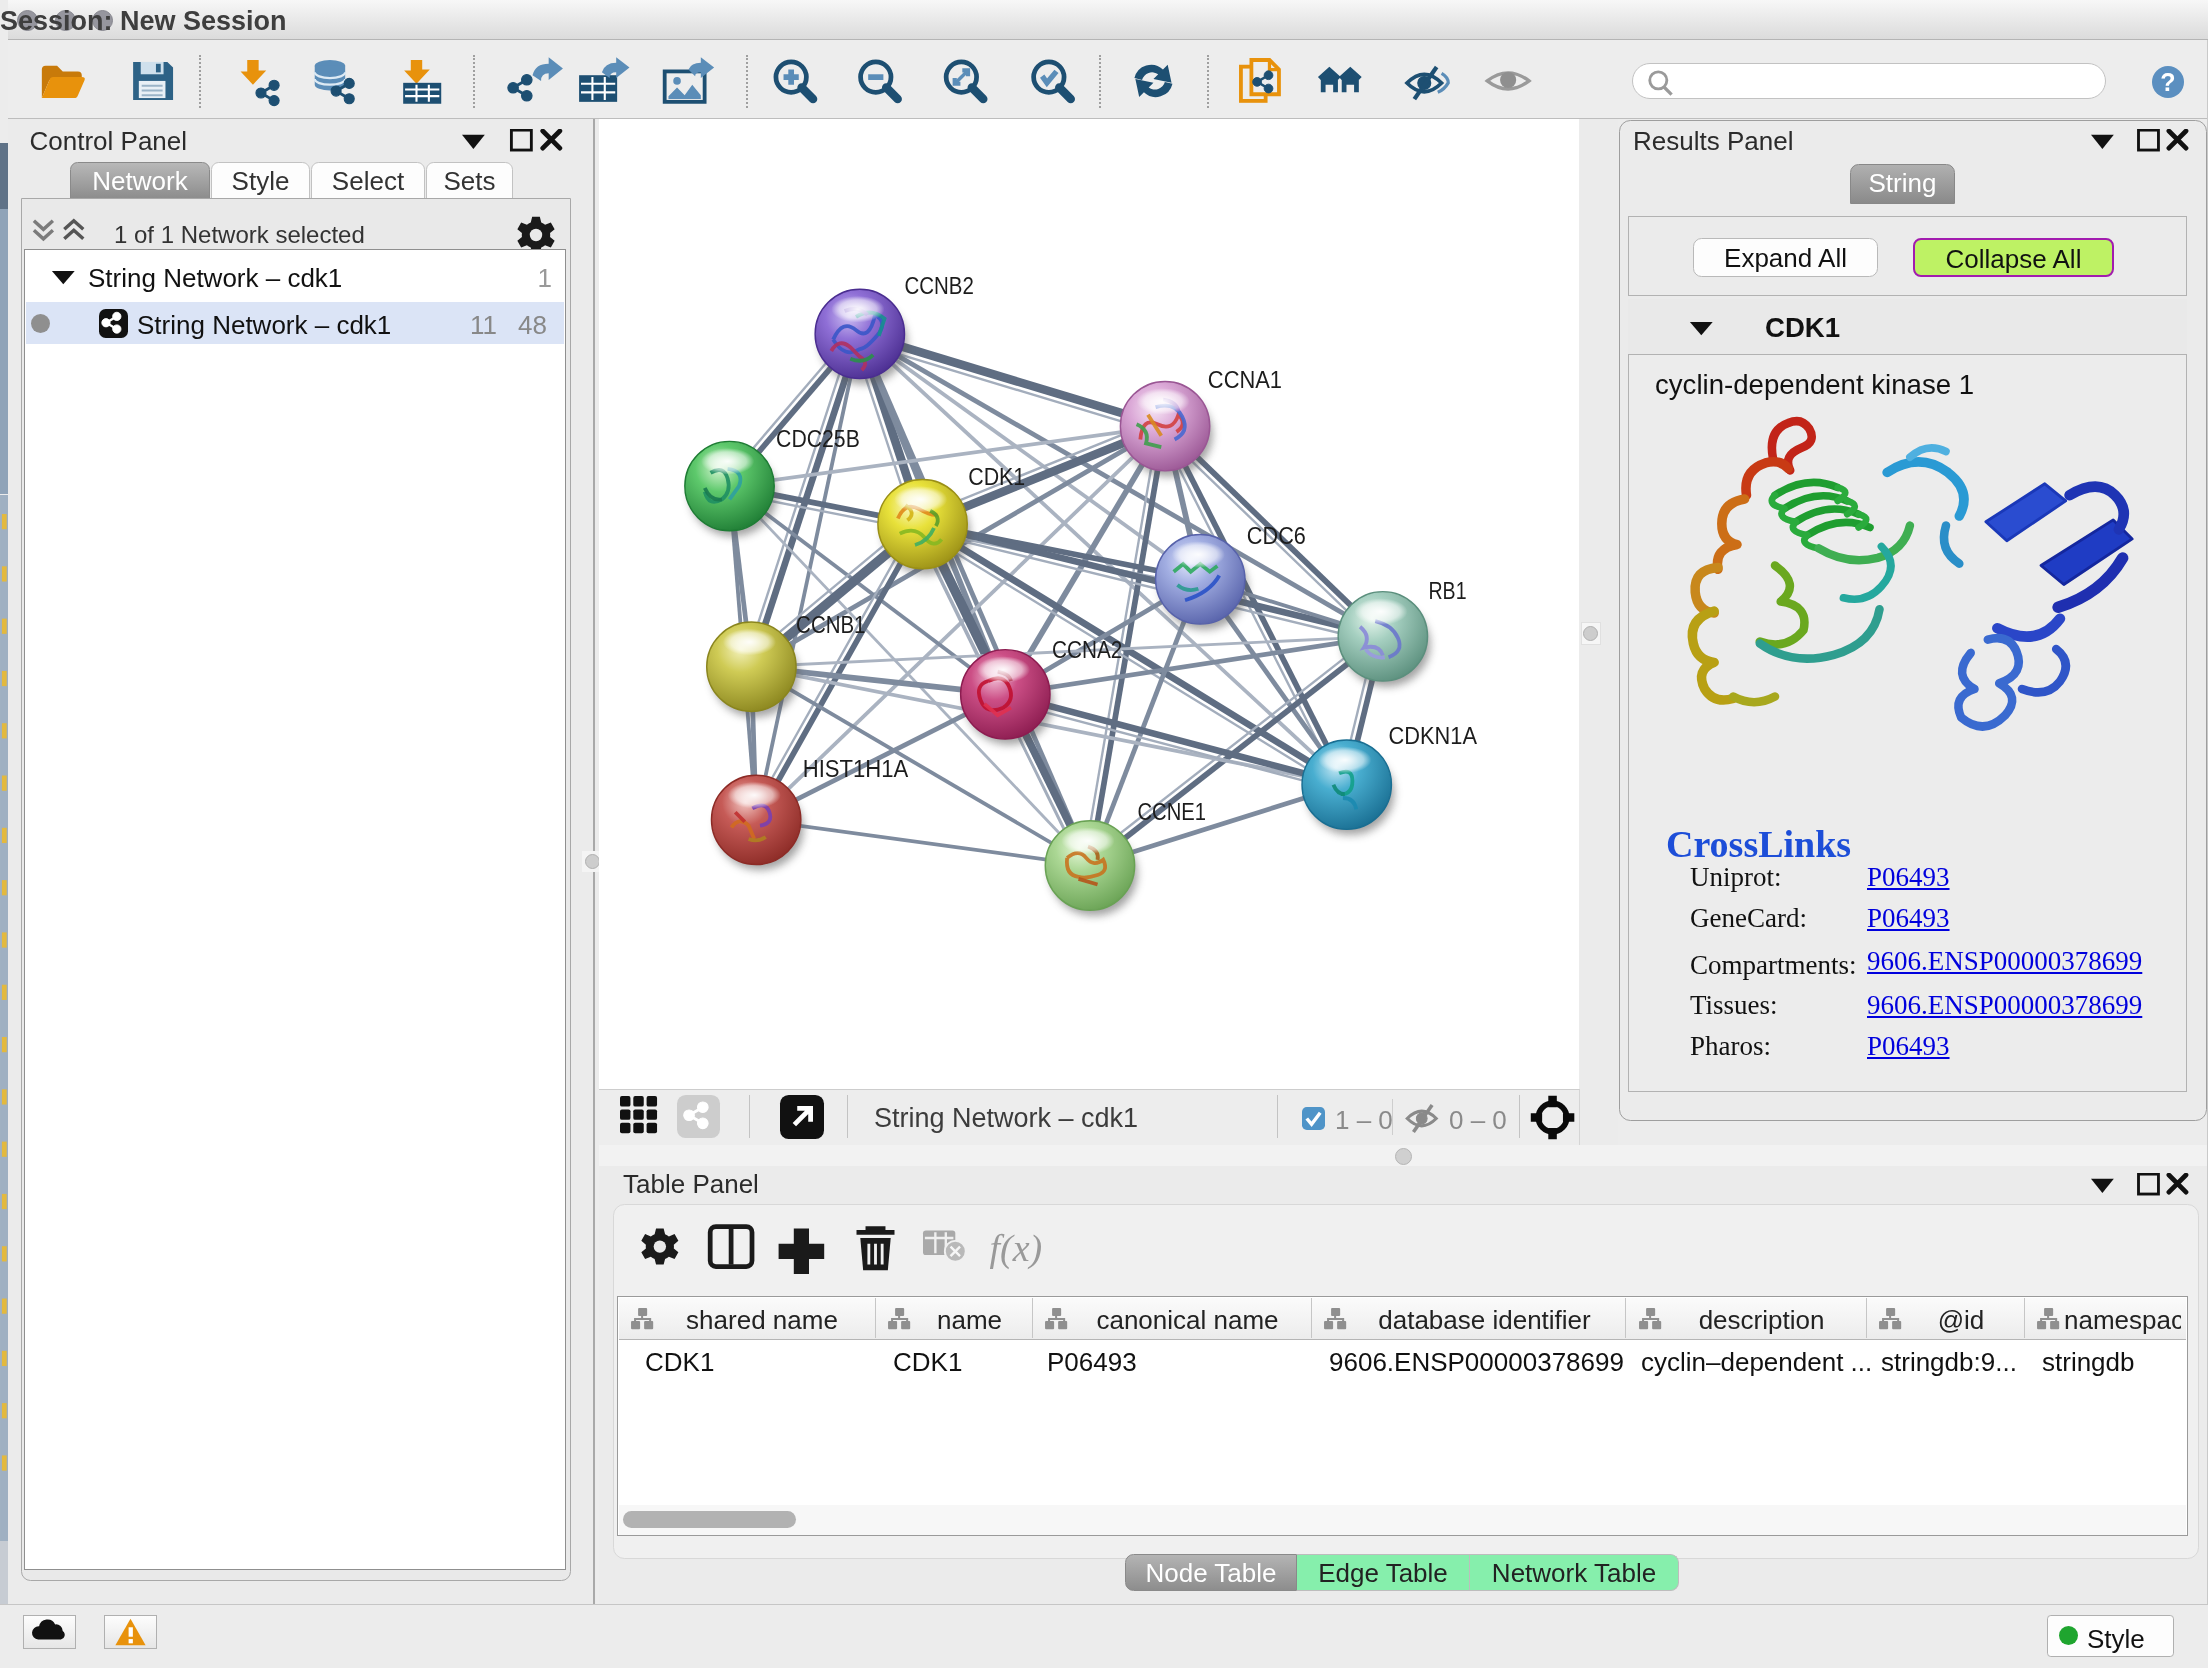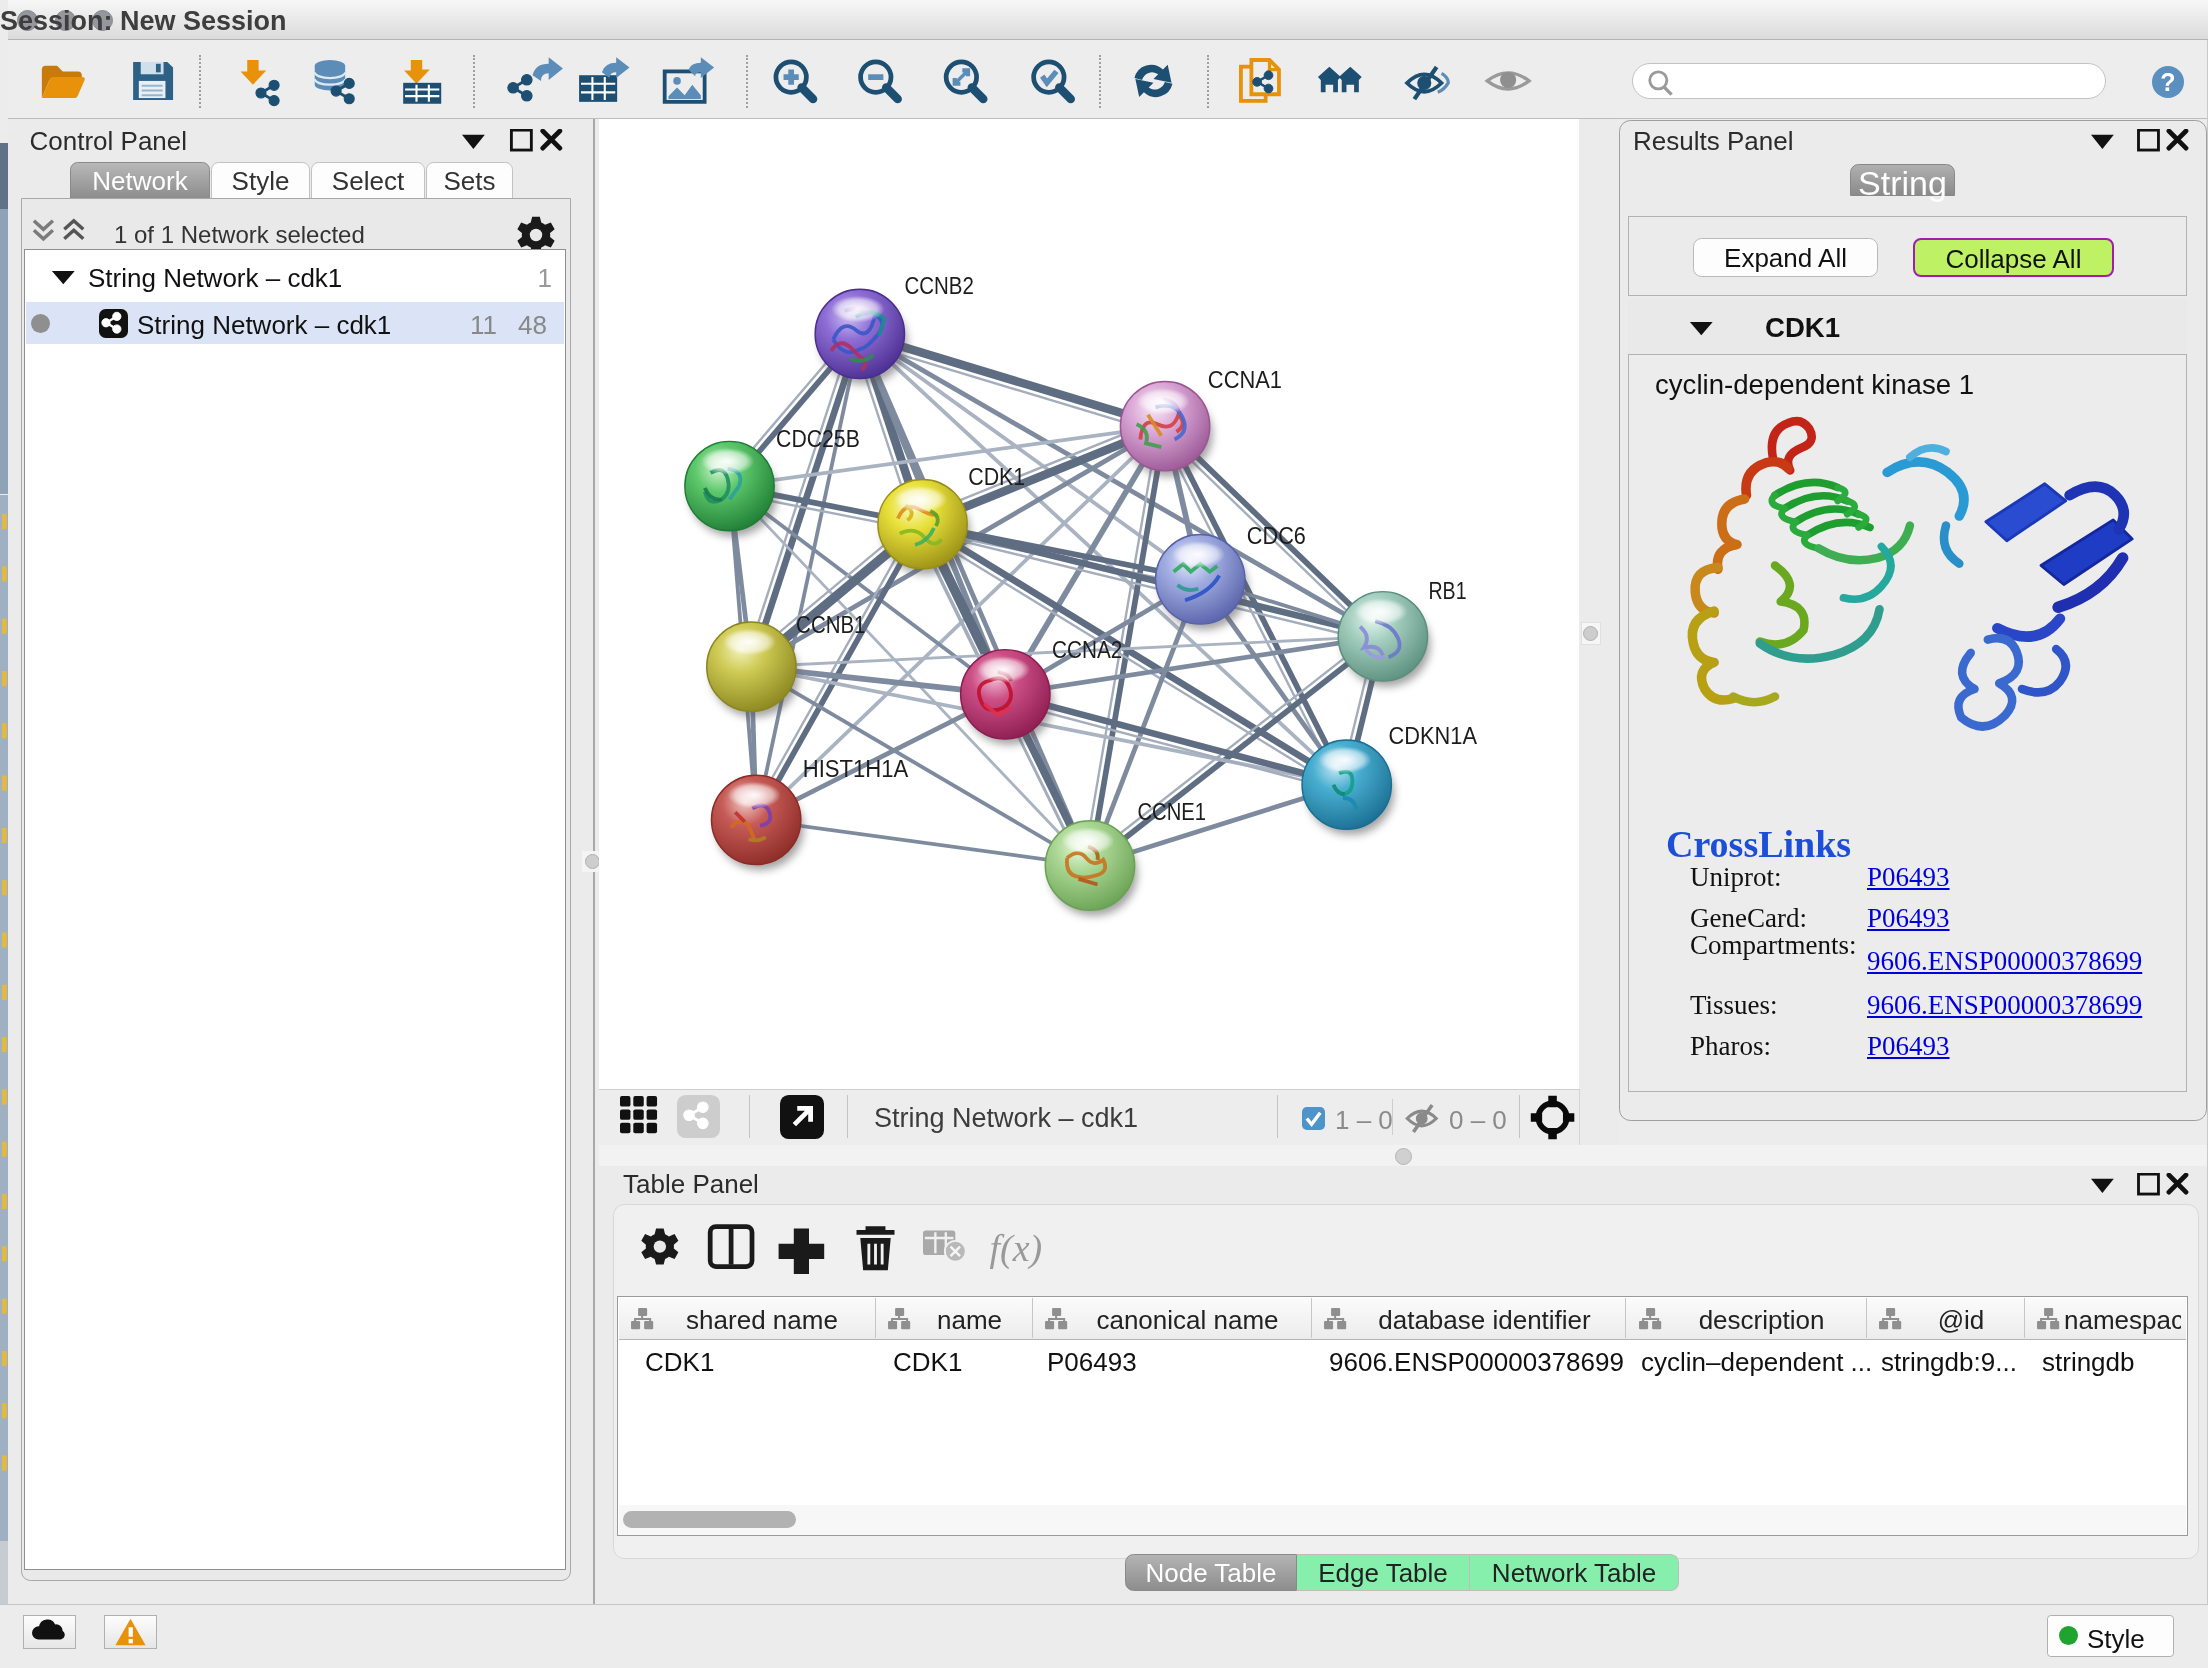--- a/index.html
+++ b/index.html
@@ -576,21 +576,21 @@
 <div class="abs" style="left:1580px;top:119px;width:38px;height:1026px;background:#ebebeb"></div>
 <div class="abs" style="left:1581px;top:622px;width:18px;height:21px;background:#f6f6f6;border:1px solid #e0e0e0"></div>
 <div class="abs" style="left:1583px;top:626px;width:13.3px;height:13.3px;border-radius:50%;background:#cdcdcd;border:1px solid #b0b0b0"></div>
 <div class="abs" style="left:1619px;top:120px;width:588px;height:1001px;border:1.9px solid #9e9e9e;border-radius:11.4px;box-sizing:border-box;background:#ebebeb"></div>
 <div class="abs ptitle" style="left:1633px;top:126px">Results Panel</div>
 <svg class="abs" width="114" height="25" style="left:2091px;top:129px" viewBox="0 0 120 26">
     <path d="M0,6 h24 l-12,15 z" fill="#111"></path>
     <rect x="50" y="1" width="21" height="21" fill="none" stroke="#111" stroke-width="3"></rect>
     <path d="M82,2 l18,18 m0,-18 l-18,18" stroke="#111" stroke-width="5" stroke-linecap="round"></path>
   </svg>
-<div class="abs" style="left:1850px;top:164px;width:105px;height:32px;border-radius:8.6px 8.6px 0 0;background:linear-gradient(#b0b0b0,#8a8a8a);border:1px solid #888;color:#fff;font-size:34px;text-align:center;line-height:36px;box-sizing:border-box">String</div>
+<div class="abs" style="left:1850px;top:164px;width:105px;height:40px;border-radius:8.6px 8.6px 0 0;background:linear-gradient(#b0b0b0,#8a8a8a);border:1px solid #888;color:#fff;font-size:26px;text-align:center;line-height:36px;box-sizing:border-box">String</div>
 <div class="abs" style="left:1628px;top:216px;width:559px;height:80px;border:1.9px solid #b2b2b2;box-sizing:border-box"></div>
 <div class="abs" style="left:1693px;top:238px;width:185px;height:39px;background:#fdfdfd;border:1px solid #b9b9b9;border-radius:8.6px;font-size:26px;text-align:center;line-height:38px;color:#111;box-sizing:border-box">Expand All</div>
 <div class="abs" style="left:1913px;top:238px;width:201px;height:39px;background:#bef264;border:2px solid #a21caf;border-radius:8px;font-size:26px;text-align:center;line-height:38px;color:#111;box-sizing:border-box">Collapse All</div>
 <div class="abs" style="left:1628px;top:299px;width:559px;height:793px;border:1.9px solid #b2b2b2;box-sizing:border-box;background:#ececec"></div>
 <div class="abs" style="left:1628px;top:299px;width:559px;height:56px;border-bottom:1.9px solid #b2b2b2;box-sizing:border-box;background:#e9e9e9"></div>
 <svg class="abs" width="28.5" height="19" style="left:1688px;top:320px" viewBox="0 0 30 20">
     <path d="M2,2 h24 l-12,14 z" fill="#111"></path>
   </svg>
 <div class="abs" style="left:1765px;top:312px;font-size:27.6px;font-weight:bold;color:#111">CDK1</div>
 <div class="abs" style="left:1655px;top:369px;font-size:27.6px;color:#111">cyclin-dependent kinase 1</div>
@@ -618,21 +618,21 @@
 <path d="M384,236 q42,22 66,-10" stroke="#2a46c8" stroke-width="11"></path>
 <path d="M356,262 q-20,24 4,38 q-24,8 -14,30 q24,20 46,-2 q18,-20 -6,-34 q28,-10 18,-34 q-8,-18 -30,-12" stroke="#3a6ad0" stroke-width="9"></path>
 <path d="M410,300 q26,10 40,-8 q14,-20 -4,-34" stroke="#2f55c8" stroke-width="9"></path>
 </g>
   </svg>
 <div class="abs" style="left:1666px;top:822px;font-family:'Liberation Serif',serif;font-size:38px;font-weight:bold;color:#1d4ed8">CrossLinks</div>
 <div class="abs" style="left:1690px;top:862px;font-family:'Liberation Serif',serif;font-size:27px;color:#111">Uniprot:</div>
 <div class="abs" style="left:1867px;top:862px;font-family:'Liberation Serif',serif;font-size:27px;color:#0000dd;text-decoration:underline">P06493</div>
 <div class="abs" style="left:1690px;top:903px;font-family:'Liberation Serif',serif;font-size:27px;color:#111">GeneCard:</div>
 <div class="abs" style="left:1867px;top:903px;font-family:'Liberation Serif',serif;font-size:27px;color:#0000dd;text-decoration:underline">P06493</div>
-<div class="abs" style="left:1690px;top:930px;font-family:'Liberation Serif',serif;font-size:27px;color:#111">Compartments:</div>
+<div class="abs" style="left:1690px;top:950px;font-family:'Liberation Serif',serif;font-size:27px;color:#111">Compartments:</div>
 <div class="abs" style="left:1867px;top:946px;font-family:'Liberation Serif',serif;font-size:27px;color:#0000dd;text-decoration:underline">9606.ENSP00000378699</div>
 <div class="abs" style="left:1690px;top:990px;font-family:'Liberation Serif',serif;font-size:27px;color:#111">Tissues:</div>
 <div class="abs" style="left:1867px;top:990px;font-family:'Liberation Serif',serif;font-size:27px;color:#0000dd;text-decoration:underline">9606.ENSP00000378699</div>
 <div class="abs" style="left:1690px;top:1031px;font-family:'Liberation Serif',serif;font-size:27px;color:#111">Pharos:</div>
 <div class="abs" style="left:1867px;top:1031px;font-family:'Liberation Serif',serif;font-size:27px;color:#0000dd;text-decoration:underline">P06493</div>
 <div class="abs" style="left:599px;top:1145px;width:1609px;height:21px;background:#f2f2f2"></div>
 <div class="abs" style="left:1395px;top:1148px;width:15px;height:15px;border-radius:50%;background:#d0d0d0;border:1px solid #b5b5b5"></div>
 <div class="abs" style="left:599px;top:1166px;width:1609px;height:438px;background:#ebebeb"></div>
 <div class="abs ptitle" style="left:623px;top:1169px">Table Panel</div>
 <svg class="abs" width="114" height="25" style="left:2091px;top:1173px" viewBox="0 0 120 26">

